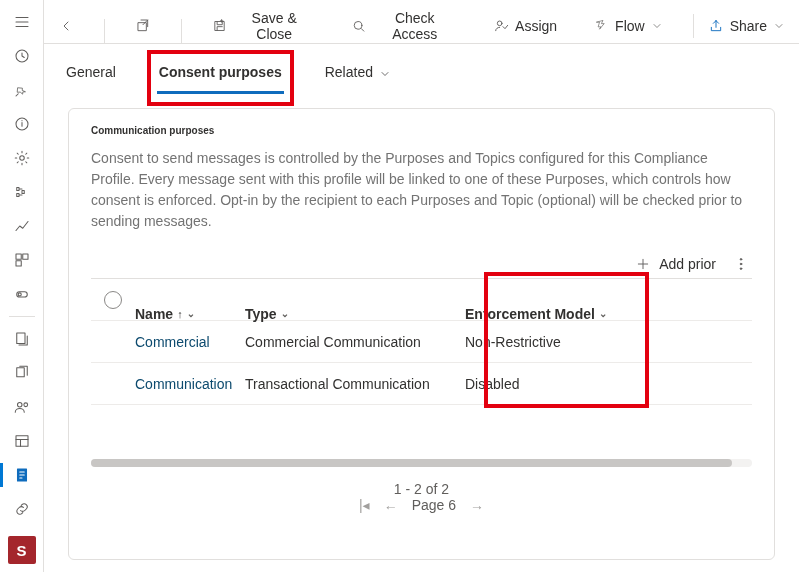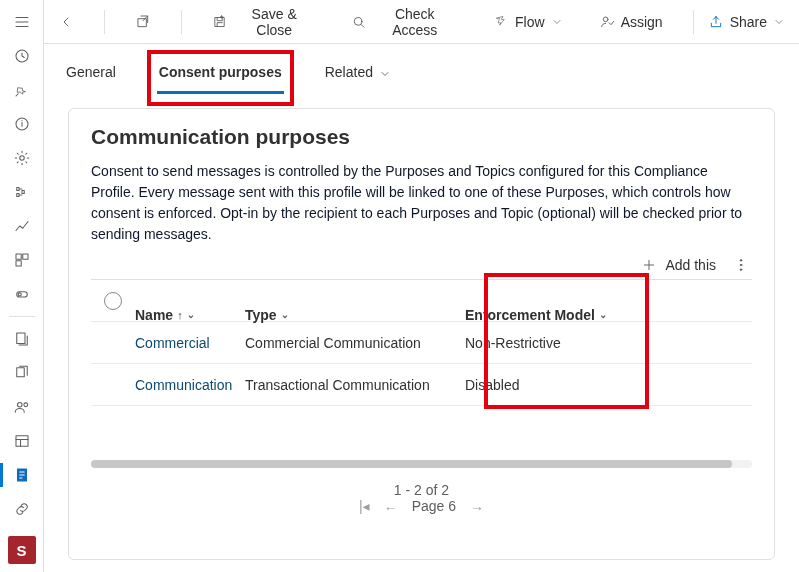--- a/index.html
+++ b/index.html
@@ -5,34 +5,34 @@
   * { box-sizing: border-box; margin: 0; padding: 0; }
   body { font-family: "Segoe UI", Arial, sans-serif; font-size: 14px; color: #323130; background: #fff; width: 799px; height: 572px; overflow: hidden; display: flex; }
   .icon-rail { width: 44px; background: #fff; border-right: 1px solid #e1dfdd; display: flex; flex-direction: column; align-items: center; padding-top: 6px; gap: 2px; position: relative; height: 572px; }
   .rail-btn { width: 36px; height: 32px; display: flex; align-items: center; justify-content: center; color: #605e5c; cursor: pointer; }
   .rail-btn svg { width: 18px; height: 18px; }
   .rail-btn.selected { position: relative; }
   .rail-btn.selected::before { content: ""; position: absolute; left: -4px; top: 4px; bottom: 4px; width: 3px; background: #0078d4; }
   .rail-spacer { flex: 1; }
   .s-badge { width: 28px; height: 28px; background: #a4262c; color: #fff; display: flex; align-items: center; justify-content: center; font-weight: 600; border-radius: 2px; margin-bottom: 8px; font-size: 15px; }
   .main { flex: 1; display: flex; flex-direction: column; height: 572px; }
-  .cmdbar { height: 44px; border-bottom: 1px solid #e1dfdd; display: flex; align-items: center; padding: 0 4px; gap: 16px; }
+  .cmdbar { height: 44px; border-bottom: 1px solid #e1dfdd; display: flex; align-items: flex-end; padding: 0 4px; gap: 16px; }
   .cmd-btn { display: inline-flex; align-items: center; gap: 6px; height: 34px; padding: 0 10px; color: #323130; cursor: pointer; border: none; background: transparent; font: inherit; }
   .cmd-btn svg { width: 16px; height: 16px; color: #605e5c; }
   .cmd-sep { width: 1px; height: 24px; background: #e1dfdd; margin: 0 4px; }
   .cmd-right { margin-left: auto; display: flex; align-items: center; }
   .tabs { display: flex; align-items: center; height: 56px; padding: 0 14px 0 20px; gap: 35px; border-bottom: none; }
   .tab { padding: 6px 2px; cursor: pointer; color: #323130; position: relative; }
   .tab.active { font-weight: 600; }
   .tab.active::after { content: ""; position: absolute; left: 0; right: 0; bottom: -8px; height: 3px; background: #0f6cbd; }
   .tabs .highlight-box { border: 4px solid #e3000f; padding: 4px 6px 16px 6px; margin: -4px -6px -16px -6px; }
   .content { padding: 8px 24px 12px 24px; flex: 1; overflow: hidden; }
   .card { border: 1px solid #e1dfdd; border-radius: 6px; padding: 16px 22px 18px 22px; height: 100%; display: flex; flex-direction: column; }
-  .card h3 { font-size: 21px; font-weight: 600; margin-bottom: 12px; }
-  .card .desc { color: #0f172a; line-height: 1.5; font-size: 14px; margin-bottom: 12px; }
+  .card h3 { font-size: 10px; font-weight: 600; margin-bottom: 12px; }
+  .card .desc { color: #737373; line-height: 1.5; font-size: 14px; margin-bottom: 24px; }
   .table-actions { display: flex; justify-content: flex-end; align-items: center; gap: 14px; margin-bottom: 6px; }
   .add-topic { display: inline-flex; align-items: center; gap: 8px; cursor: pointer; color: #323130; }
   .more-btn { width: 22px; display: flex; justify-content: center; cursor: pointer; color: #605e5c; }
   .grid { border-top: 1px solid #e1dfdd; }
   .grid-header, .grid-row { display: flex; align-items: center; height: 42px; border-bottom: 1px solid #edebe9; }
   .col-check { width: 44px; display: flex; justify-content: center; }
   .col-check .circle { width: 18px; height: 18px; border: 1.5px solid #8a8886; border-radius: 50%; }
   .col-name { width: 110px; display: flex; align-items: center; gap: 4px; }
   .col-type { width: 220px; display: flex; align-items: center; gap: 4px; }
   .col-enf { flex: 1; display: flex; align-items: center; gap: 4px; }
@@ -173,34 +173,34 @@
       </button>
     <button class="cmd-btn">
         <svg viewBox="0 0 24 24">
           <circle cx="11" cy="11" r="6"></circle>
           <path d="M16 16l4 4"></path>
         </svg>
         <span>Check Access</span>
       </button>
     <button class="cmd-btn">
         <svg viewBox="0 0 24 24">
+          <circle cx="10" cy="8" r="3.5"></circle>
+          <path d="M4 19c0-3 3-5 6-5"></path>
+          <path d="M15 13l3 3 4-5"></path>
+        </svg>
+        <span>Assign</span>
+      </button>
+    <button class="cmd-btn">
+        <svg viewBox="0 0 24 24">
           <path d="M4 7h6l-3 10h6l-3 5 10-12h-6l3-6z" transform="scale(0.7) translate(4 2)"></path>
         </svg>
         <span>Flow</span>
         <svg viewBox="0 0 24 24" style="width:12px;height:12px">
           <path d="M6 9l6 6 6-6"></path>
         </svg>
-      </button>
-    <button class="cmd-btn">
-        <svg viewBox="0 0 24 24">
-          <circle cx="10" cy="8" r="3.5"></circle>
-          <path d="M4 19c0-3 3-5 6-5"></path>
-          <path d="M15 13l3 3 4-5"></path>
-        </svg>
-        <span>Assign</span>
       </button>
     <div class="cmd-right">
       <div class="cmd-sep"></div>
       <button class="cmd-btn">
           <svg viewBox="0 0 24 24" style="color:#0f6cbd">
             <path d="M12 4v10M12 4l-4 4M12 4l4 4M5 14v5h14v-5"></path>
           </svg>
           <span>Share</span>
           <svg viewBox="0 0 24 24" style="width:12px;height:12px">
             <path d="M6 9l6 6 6-6"></path>
@@ -225,21 +225,21 @@
   <div class="content">
     <div class="card">
       <h3>Communication purposes</h3>
       <p class="desc">Consent to send messages is controlled by the Purposes and Topics configured for this Compliance Profile. Every message sent with this profile will be linked to one of these Purposes, which controls how consent is enforced. Opt-in by the recipient to each Purposes and Topic (optional) will be checked prior to sending messages.</p>
 
       <div class="table-actions">
         <div class="add-topic">
           <svg viewBox="0 0 24 24" style="width:16px;height:16px;color:#605e5c">
               <path d="M12 5v14M5 12h14"></path>
             </svg>
-          <span>Add this</span>
+          <span>Add prior</span>
         </div>
         <div class="more-btn">
             <svg viewBox="0 0 24 24" style="width:16px;height:16px">
               <circle cx="12" cy="5" r="1.2" fill="currentColor"></circle>
               <circle cx="12" cy="12" r="1.2" fill="currentColor"></circle>
               <circle cx="12" cy="19" r="1.2" fill="currentColor"></circle>
             </svg>
           </div>
       </div>
 

